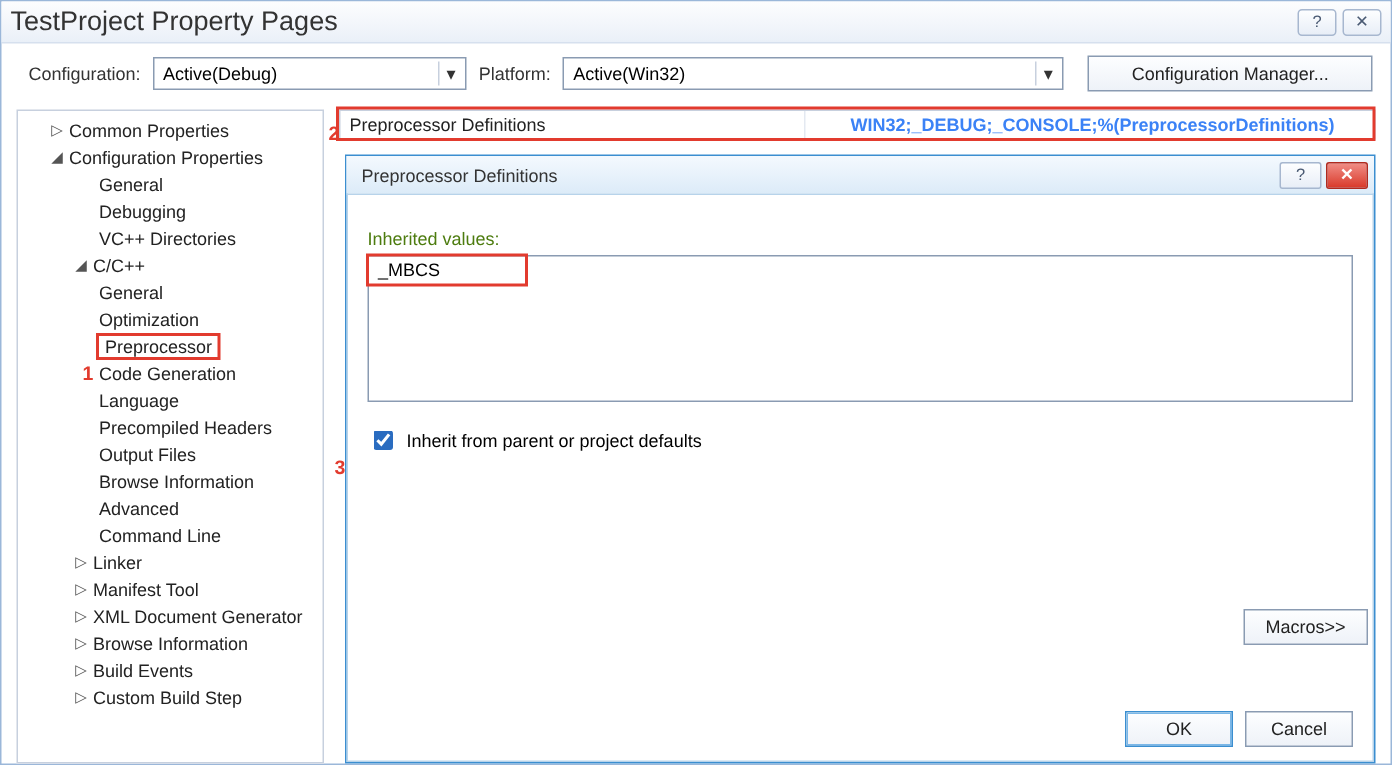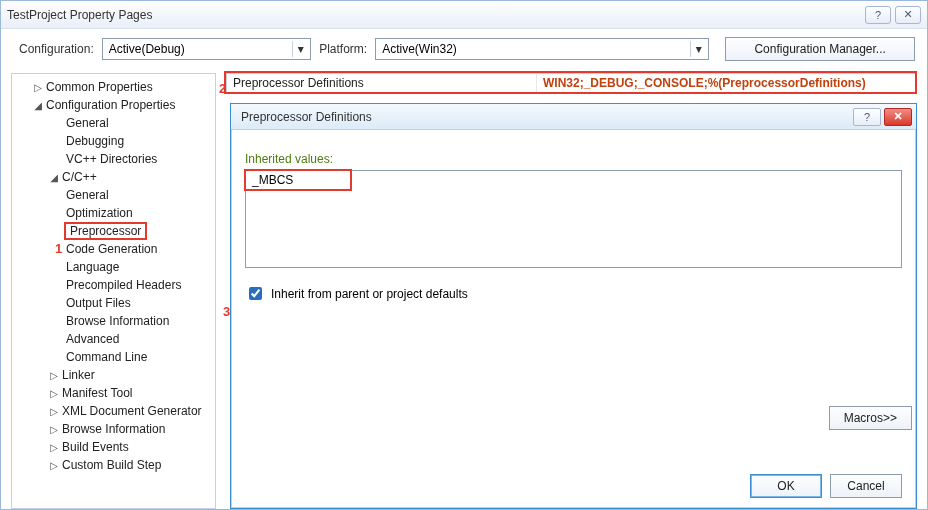--- a/index.html
+++ b/index.html
@@ -1,39 +1,39 @@
 <!DOCTYPE html>
 <html><head>
 <meta charset="utf-8">
 <style>
   * { box-sizing: border-box; }
   html, body { margin: 0; padding: 0; width: 928px; height: 510px; font-family: "Segoe UI", Tahoma, sans-serif; font-size: 12px; overflow: hidden; background: #fff; }
   .window { width: 928px; height: 510px; border: 1px solid #9bb7d9; background: #fff; position: relative; }
   .titlebar { height: 28px; background: linear-gradient(#fdfdfe, #eaf0f8); border-bottom: 1px solid #d6e0ee; display: flex; align-items: center; padding: 0 6px; }
-  .titlebar .title { flex: 1; color: #333; font-size: 12px; }
+  .titlebar .title { flex: 1; color: #333; font-size: 18px; }
   .titlebar .tbtn { width: 26px; height: 18px; border: 1px solid #a7b7cf; border-radius: 3px; background: linear-gradient(#fdfeff,#e8eef7); margin-left: 4px; display:flex; align-items:center; justify-content:center; color:#4a5a73; font-size:11px; }
   .toolbar { display:flex; align-items:center; gap:8px; padding: 8px 12px 10px 18px; }
   .toolbar label { color:#333;text-align:center; }
   .combo { position:relative; height:22px; border:1px solid #8a9bb2; background:#fff; display:flex; align-items:center; padding:0 20px 0 6px; }
   .combo .chev { position:absolute; right:2px; top:2px; bottom:2px; width:16px; display:flex; align-items:center; justify-content:center; color:#333; border-left:1px solid #c7d0de; }
   .btn { height:24px; border:1px solid #8a9bb2; background:linear-gradient(#fdfeff,#eef2f8); padding:0 14px; display:flex; align-items:center; justify-content:center; color:#222; }
   .body { position:absolute; top:72px; left:10px; right:10px; bottom:0; display:flex; }
   .tree { width:205px; border:1px solid #c7d0de; background:#fff; overflow:hidden; padding:4px 0; }
   .tree .row { display:flex; align-items:center; height:18px; padding-left:6px; color:#222; white-space:nowrap; }
   .tree .tw { width:12px; display:inline-flex; justify-content:center; color:#555; font-size:10px; }
   .tree .lbl { padding:0 2px; }
   .tree .ind1 { padding-left:20px; }
   .tree .ind2 { padding-left:36px; }
   .tree .ind3 { padding-left:52px; }
   .hl-red { border:2px solid #e23b2e; }
   .annot { position:absolute; color:#e23b2e; font-weight:bold; font-size:13px; }
   .right { flex:1; position:relative; margin-left:10px; }
   .proprow { position:absolute; top:0; left:0; right:0; height:20px; display:flex; align-items:center; border:1px solid #c7d0de; background:#fff; }
   .proprow .k { width:310px; padding-left:6px; color:#222; border-right:1px solid #e4e9f1; height:100%; display:flex; align-items:center; }
-  .proprow .v { flex:1; padding-left:6px; font-weight:bold; color:#c2410c; }
+  .proprow .v { flex:1; padding-left:6px; font-weight:bold; color:#3b82f6;margin-left:24px; }
   .hl-red-over { position:absolute; border:2px solid #e23b2e; pointer-events:none; }
 
   
   .dlg { position:absolute; top:30px; left:4px; right:0; bottom:0; border:1px solid #3b8ed0; background:#fff; box-shadow:0 0 0 1px #b7d3ea inset; }
   .dlg .dlg-title { height:26px; background:linear-gradient(#f4f9fe,#dcebf8); border-bottom:1px solid #b7d3ea; display:flex; align-items:center; padding:0 4px 0 10px; color:#333; }
   .dlg .dlg-title .spacer { flex:1; }
   .dlg .dlg-title .dbtn { width:28px; height:18px; border:1px solid #a7b7cf; border-radius:2px; background:linear-gradient(#fdfeff,#e8eef7); margin-left:3px; display:flex; align-items:center; justify-content:center; color:#4a5a73; font-size:11px; }
   .dlg .dbtn.close { background:linear-gradient(#f08d85,#d93a2b); border-color:#b02a1f; color:#fff; font-weight:bold; }
   .dlg-body { position:absolute; top:26px; left:0; right:0; bottom:0; padding:10px 14px; }
   .txtarea { border:1px solid #8a9bb2; background:#fff; height:112px; position:relative; }

